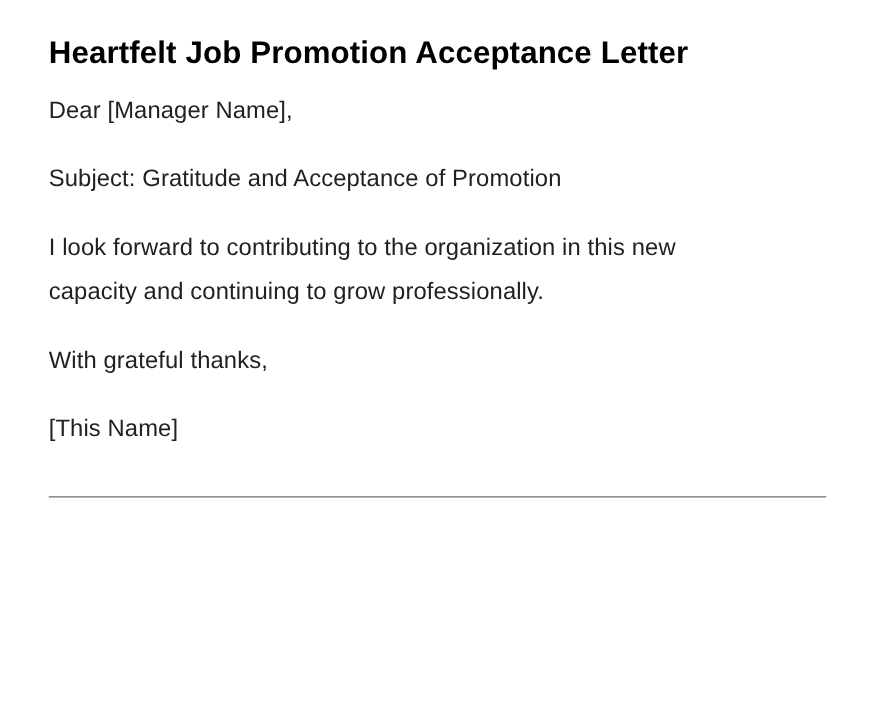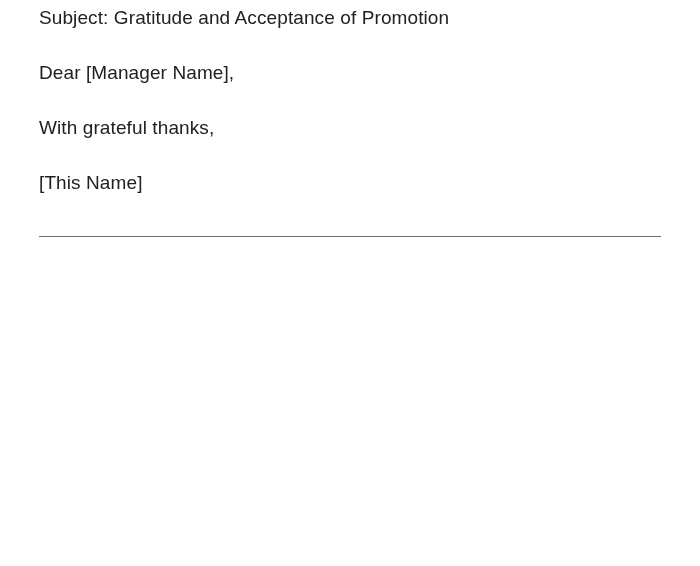--- a/index.html
+++ b/index.html
@@ -41,25 +41,28 @@
     border: none;
     border-top: 1px solid #6e6e6e;
     height: 0;
     margin: 36px 0 0 0;
   }
 </style>
 </head>
 <body>
 
 <div class="page">
+  <h1 class="letter-heading">Heartfelt Job Promotion Acceptance Letter</h1>
+
+  <p class="letter-par">Dear [Manager Name],</p>
 
   <p class="letter-par">Subject: Gratitude and Acceptance of Promotion</p>
 
-  <p class="letter-par">Dear [Manager Name],</p>
 
-
+  <p class="letter-par">I look forward to contributing to the organization in this new
+capacity and continuing to grow professionally.</p>
 
   <p class="letter-par">With grateful thanks,</p>
 
   <p class="letter-par">[This Name]</p>
 
   <hr class="bottom-divider">
 </div>
 
 </body></html>

